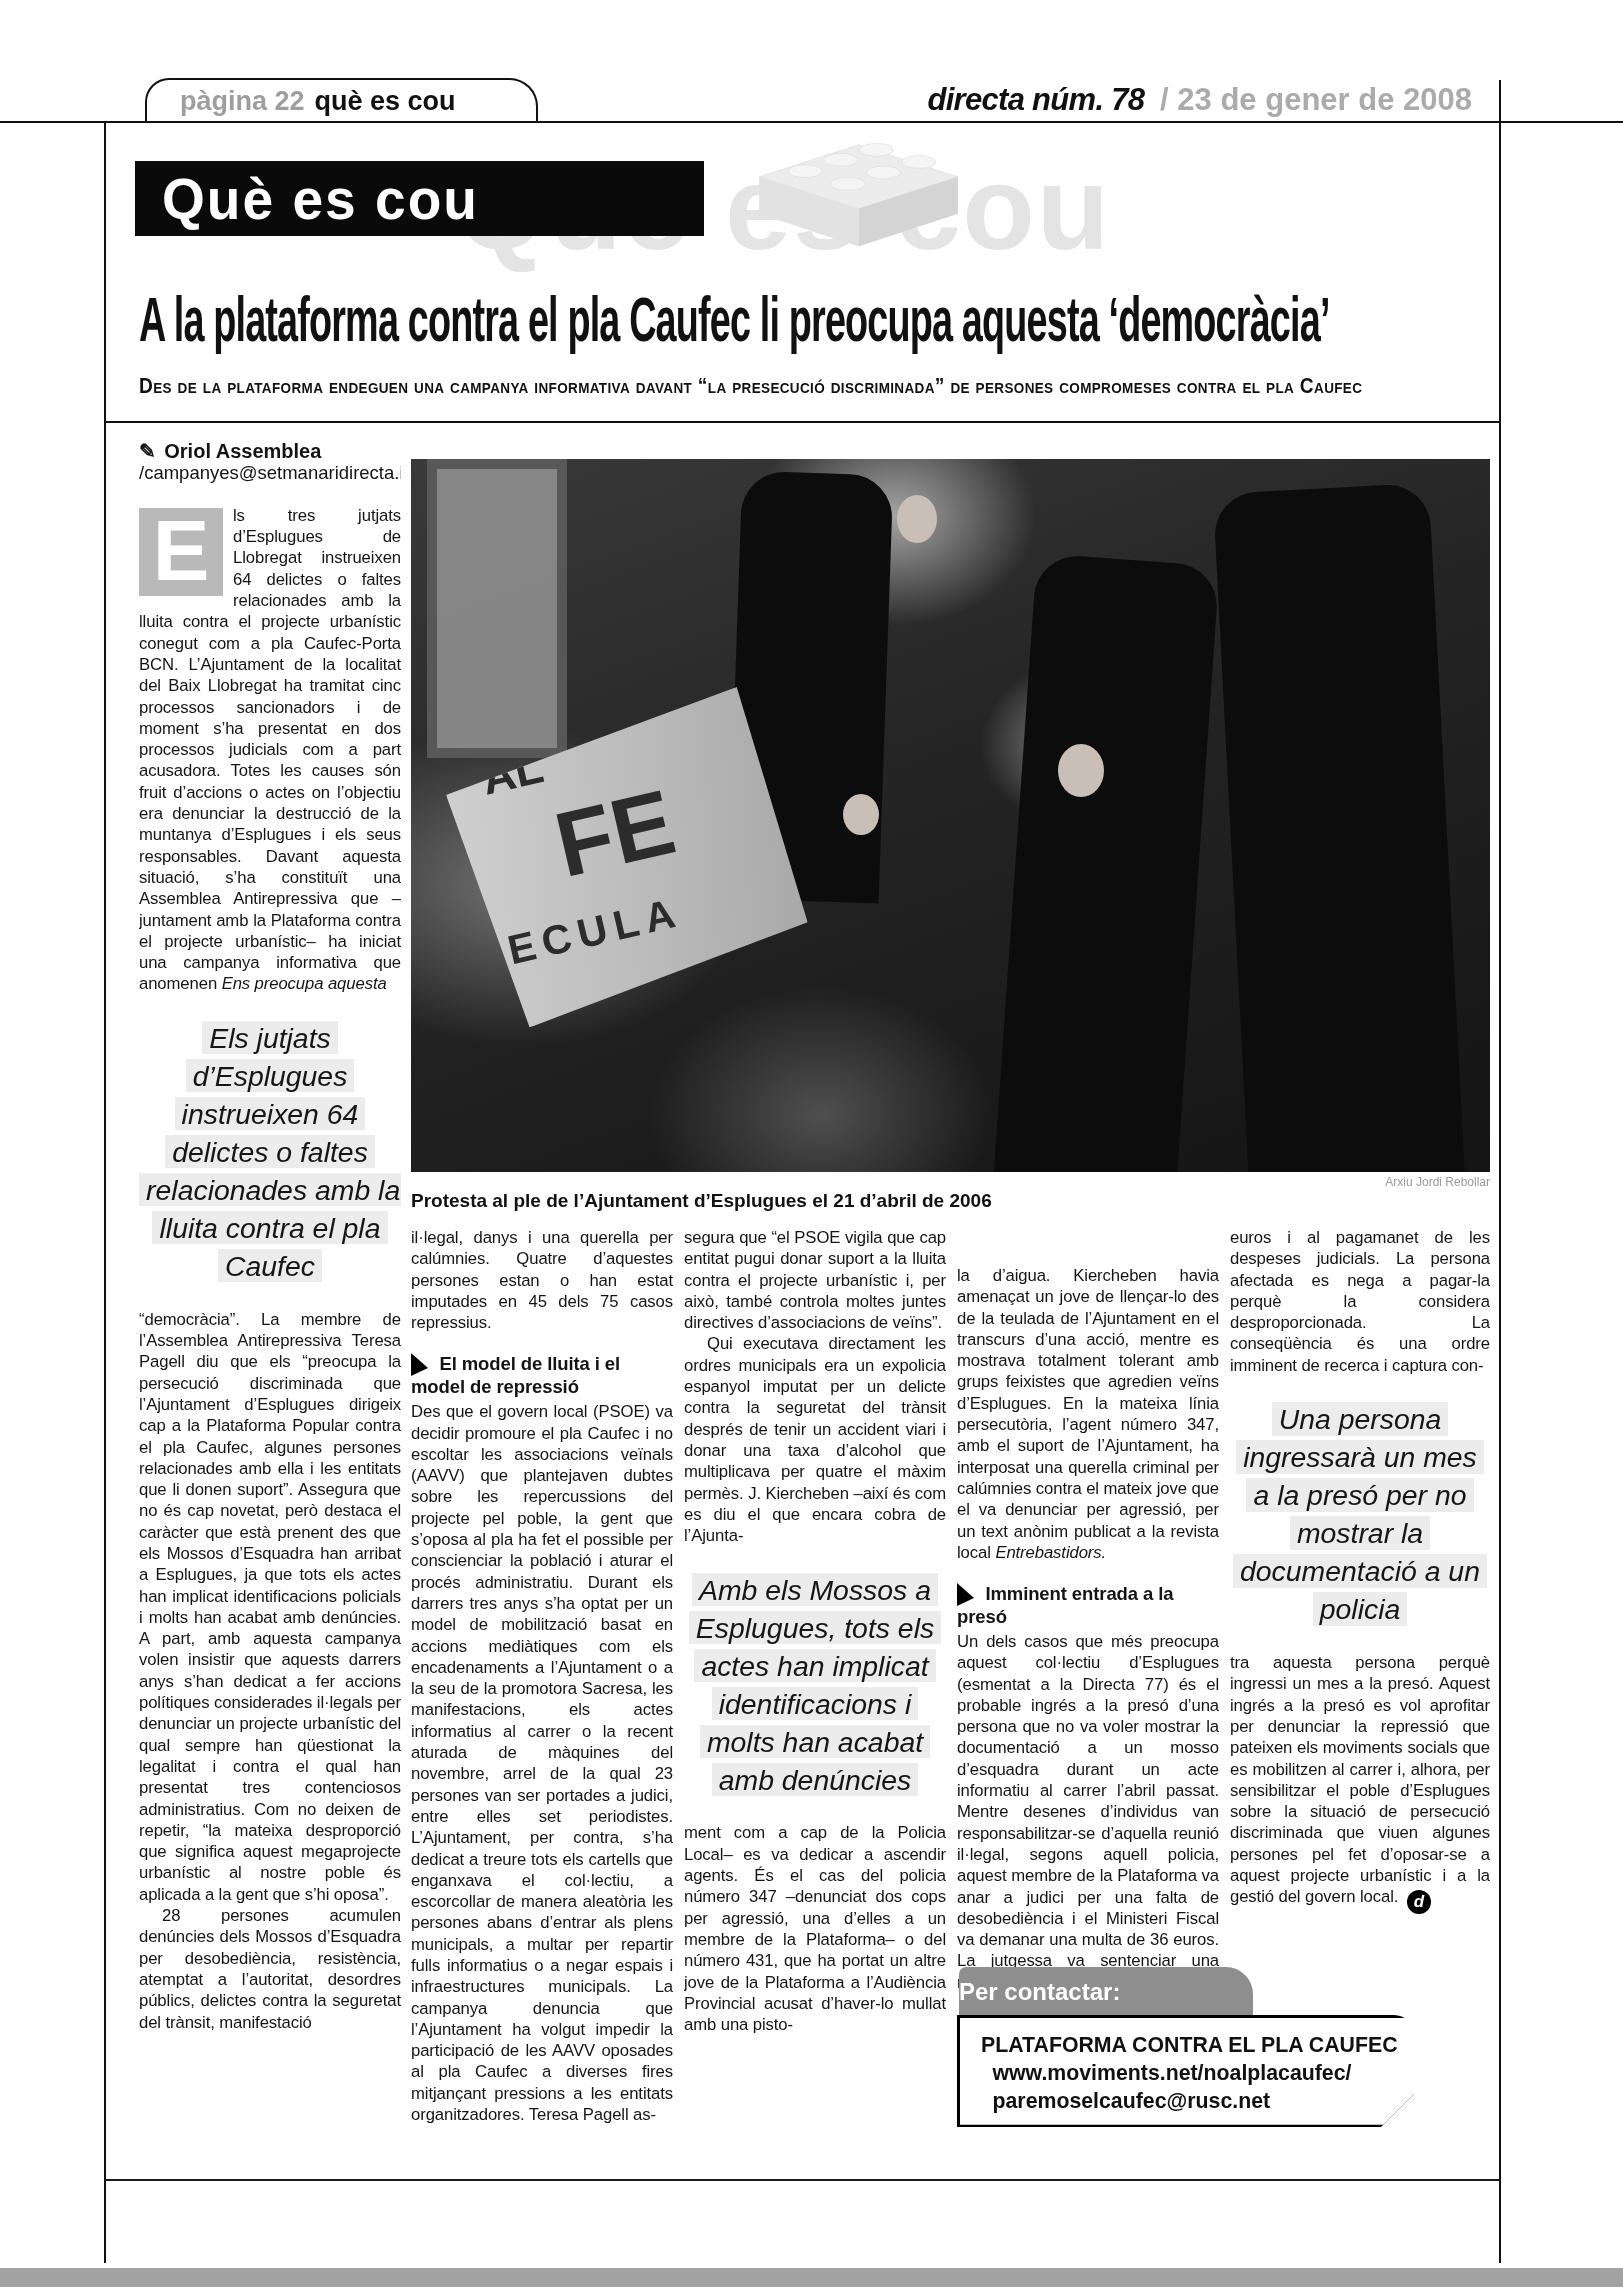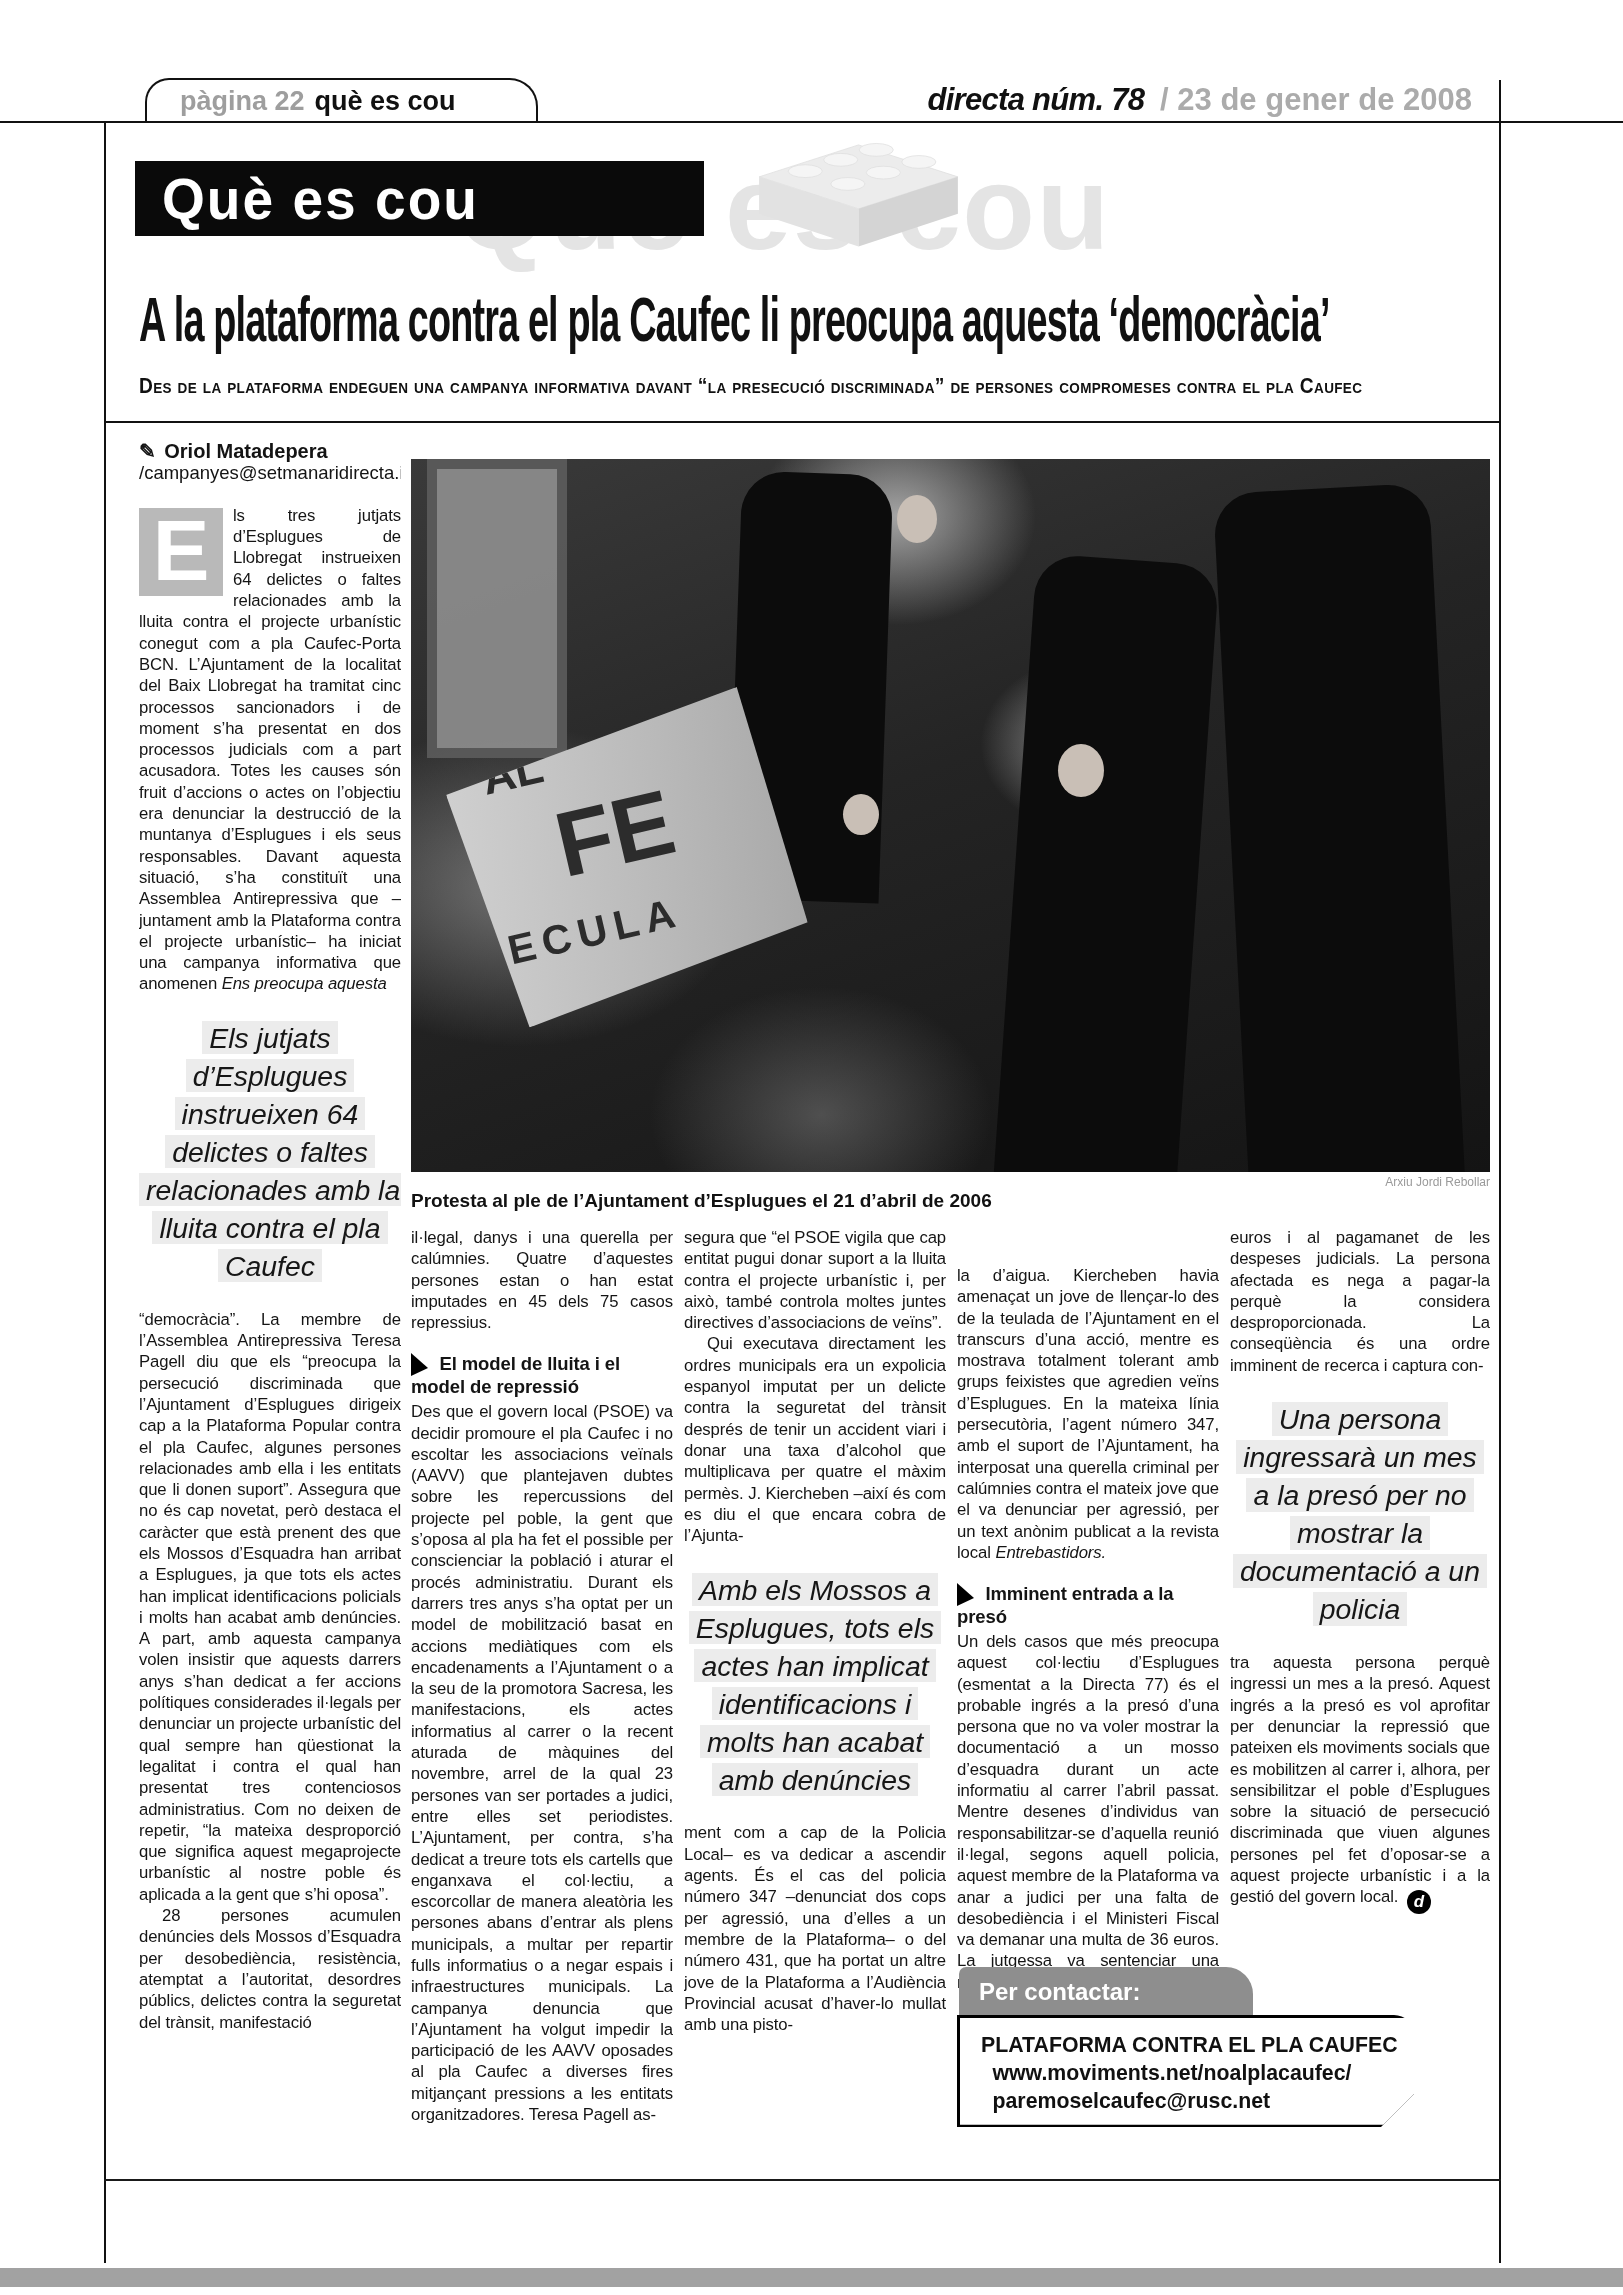--- a/index.html
+++ b/index.html
@@ -71,21 +71,21 @@
   .fa3{left:40%;top:47%;width:36px;height:41px;}
   .ph-banner{position:absolute;left:5%;top:36%;width:30%;height:40%;background:linear-gradient(100deg,#d0d0d0 0%,#b9b9b9 60%,#a8a8a8 100%);transform:rotate(-13deg);clip-path:polygon(0 14%,95% 0,100% 86%,9% 100%);}
   .ph-banner .bl{position:absolute;color:#2c2c2c;font-weight:bold;}
   .bl1{left:12%;top:2%;font-size:46px;}
   .bl2{left:30%;top:22%;font-size:92px;}
   .bl3{left:8%;top:64%;font-size:41px;letter-spacing:7.1px;}
 
   #photo-credit{position:absolute;right:133px;top:1175px;font-size:12px;color:#9a9a9a;letter-spacing:0;}
   #photo-caption{position:absolute;left:411px;top:1190px;font-size:19px;font-weight:bold;letter-spacing:0;}
 
-  #contact-tab{position:absolute;left:959px;top:1967px;width:294px;height:50px;background:#8e8e8e;border-radius:7.1px 27px 0 0;color:#fff;font-weight:bold;font-size:24px;display:flex;align-items:center;padding-left:20px;box-sizing:border-box;z-index:5;}
+  #contact-tab{position:absolute;left:959px;top:1967px;width:294px;height:50px;background:#8e8e8e;border-radius:7.1px 27px 0 0;color:#fff;font-weight:bold;font-size:24px;display:flex;align-items:center;box-sizing:border-box;z-index:5;}
   #contact-box{position:absolute;left:957px;top:2015px;width:457px;height:112px;background:#000;border-radius:0 20px 0 0;clip-path:polygon(0 0,100% 0,100% calc(100% - 33px),calc(100% - 33px) 100%,0 100%);z-index:5;}
   #contact-inner{position:absolute;left:2.8px;top:2.8px;width:529px;height:107px;background:#fff;border-radius:0 17px 0 0;clip-path:polygon(0 0,100% 0,100% calc(100% - 31px),calc(100% - 31px) 100%,0 100%);box-sizing:border-box;padding:12.8px 0 0 21.3px;}
   #contact-inner .cl{font-weight:bold;font-size:21.3px;line-height:28.4px;letter-spacing:0;}
   #contact-inner .cl2{margin-left:11.4px;}
 
   .dmark{display:inline-block;width:24px;height:24px;background:#000;border-radius:50%;color:#fff;font-weight:bold;font-style:italic;font-size:17px;line-height:24px;text-align:center;text-indent:0;vertical-align:-4.3px;margin-left:8.5px;}
 </style>
 </head>
 <body>
 
@@ -139,21 +139,21 @@
       <span class="bl bl1">AL</span>
       <span class="bl bl2">FE</span>
       <span class="bl bl3">ECULA</span>
     </div>
   </div>
   <div id="photo-credit">Arxiu Jordi Rebollar</div>
   <div id="photo-caption">Protesta al ple de l’Ajuntament d’Esplugues el 21 d’abril de 2006</div>
 
   <div id="col1" class="col">
     <div class="byline">
-      <div class="nm"><span class="pen">✎</span><span>Oriol Matadepera</span></div>
+      <div class="nm"><span class="pen">✎</span><span>Oriol Assemblea</span></div>
       <div class="ct">/campanyes@setmanaridirecta.info/</div>
     </div>
     <p><span class="dropcap">E</span><span>ls tres jutjats d’Esplugues de Llobregat instrueixen 64 delictes o faltes relacionades amb la lluita contra el projecte urbanístic conegut com a pla Caufec-Porta BCN. L’Ajuntament de la localitat del Baix Llobregat ha tramitat cinc processos sancionadors i de moment s’ha presentat en dos processos judicials com a part acusadora. Totes les causes són fruit d’accions o actes on l’objectiu era denunciar la destrucció de la muntanya d’Esplugues i els seus responsables. Davant aquesta situació, s’ha constituït una Assemblea Antirepressiva que –juntament amb la Plataforma contra el projecte urbanístic– ha iniciat una campanya informativa que anomenen</span>
       <i>Ens preocupa aquesta</i></p>
     <div class="pullquote"><span>Els jutjats d’Esplugues instrueixen 64 delictes o faltes relacionades amb la lluita contra el pla Caufec</span></div>
     <p><span>“democràcia”. La membre de l’Assemblea Antirepressiva Teresa Pagell diu que els “preocupa la persecució discriminada que l’Ajuntament d’Esplugues dirigeix cap a la Plataforma Popular contra el pla Caufec, algunes persones relacionades amb ella i les entitats que li donen suport”. Assegura que no és cap novetat, però destaca el caràcter que està prenent des que els Mossos d’Esquadra han arribat a Esplugues, ja que tots els actes han implicat identificacions policials i molts han acabat amb denúncies. A part, amb aquesta campanya volen insistir que aquests darrers anys s’han dedicat a fer accions polítiques considerades il·legals per denunciar un projecte urbanístic del qual sempre han qüestionat la legalitat i contra el qual han presentat tres contenciosos administratius. Com no deixen de repetir, “la mateixa desproporció que significa aquest megaprojecte urbanístic al nostre poble és aplicada a la gent que s’hi oposa”.</span></p>
     <p class="ind"><span>28 persones acumulen denúncies dels Mossos d’Esquadra per desobediència, resistència, atemptat a l’autoritat, desordres públics, delictes contra la seguretat del trànsit, manifestació</span></p>
   </div>
 
   <div id="col2" class="col">

